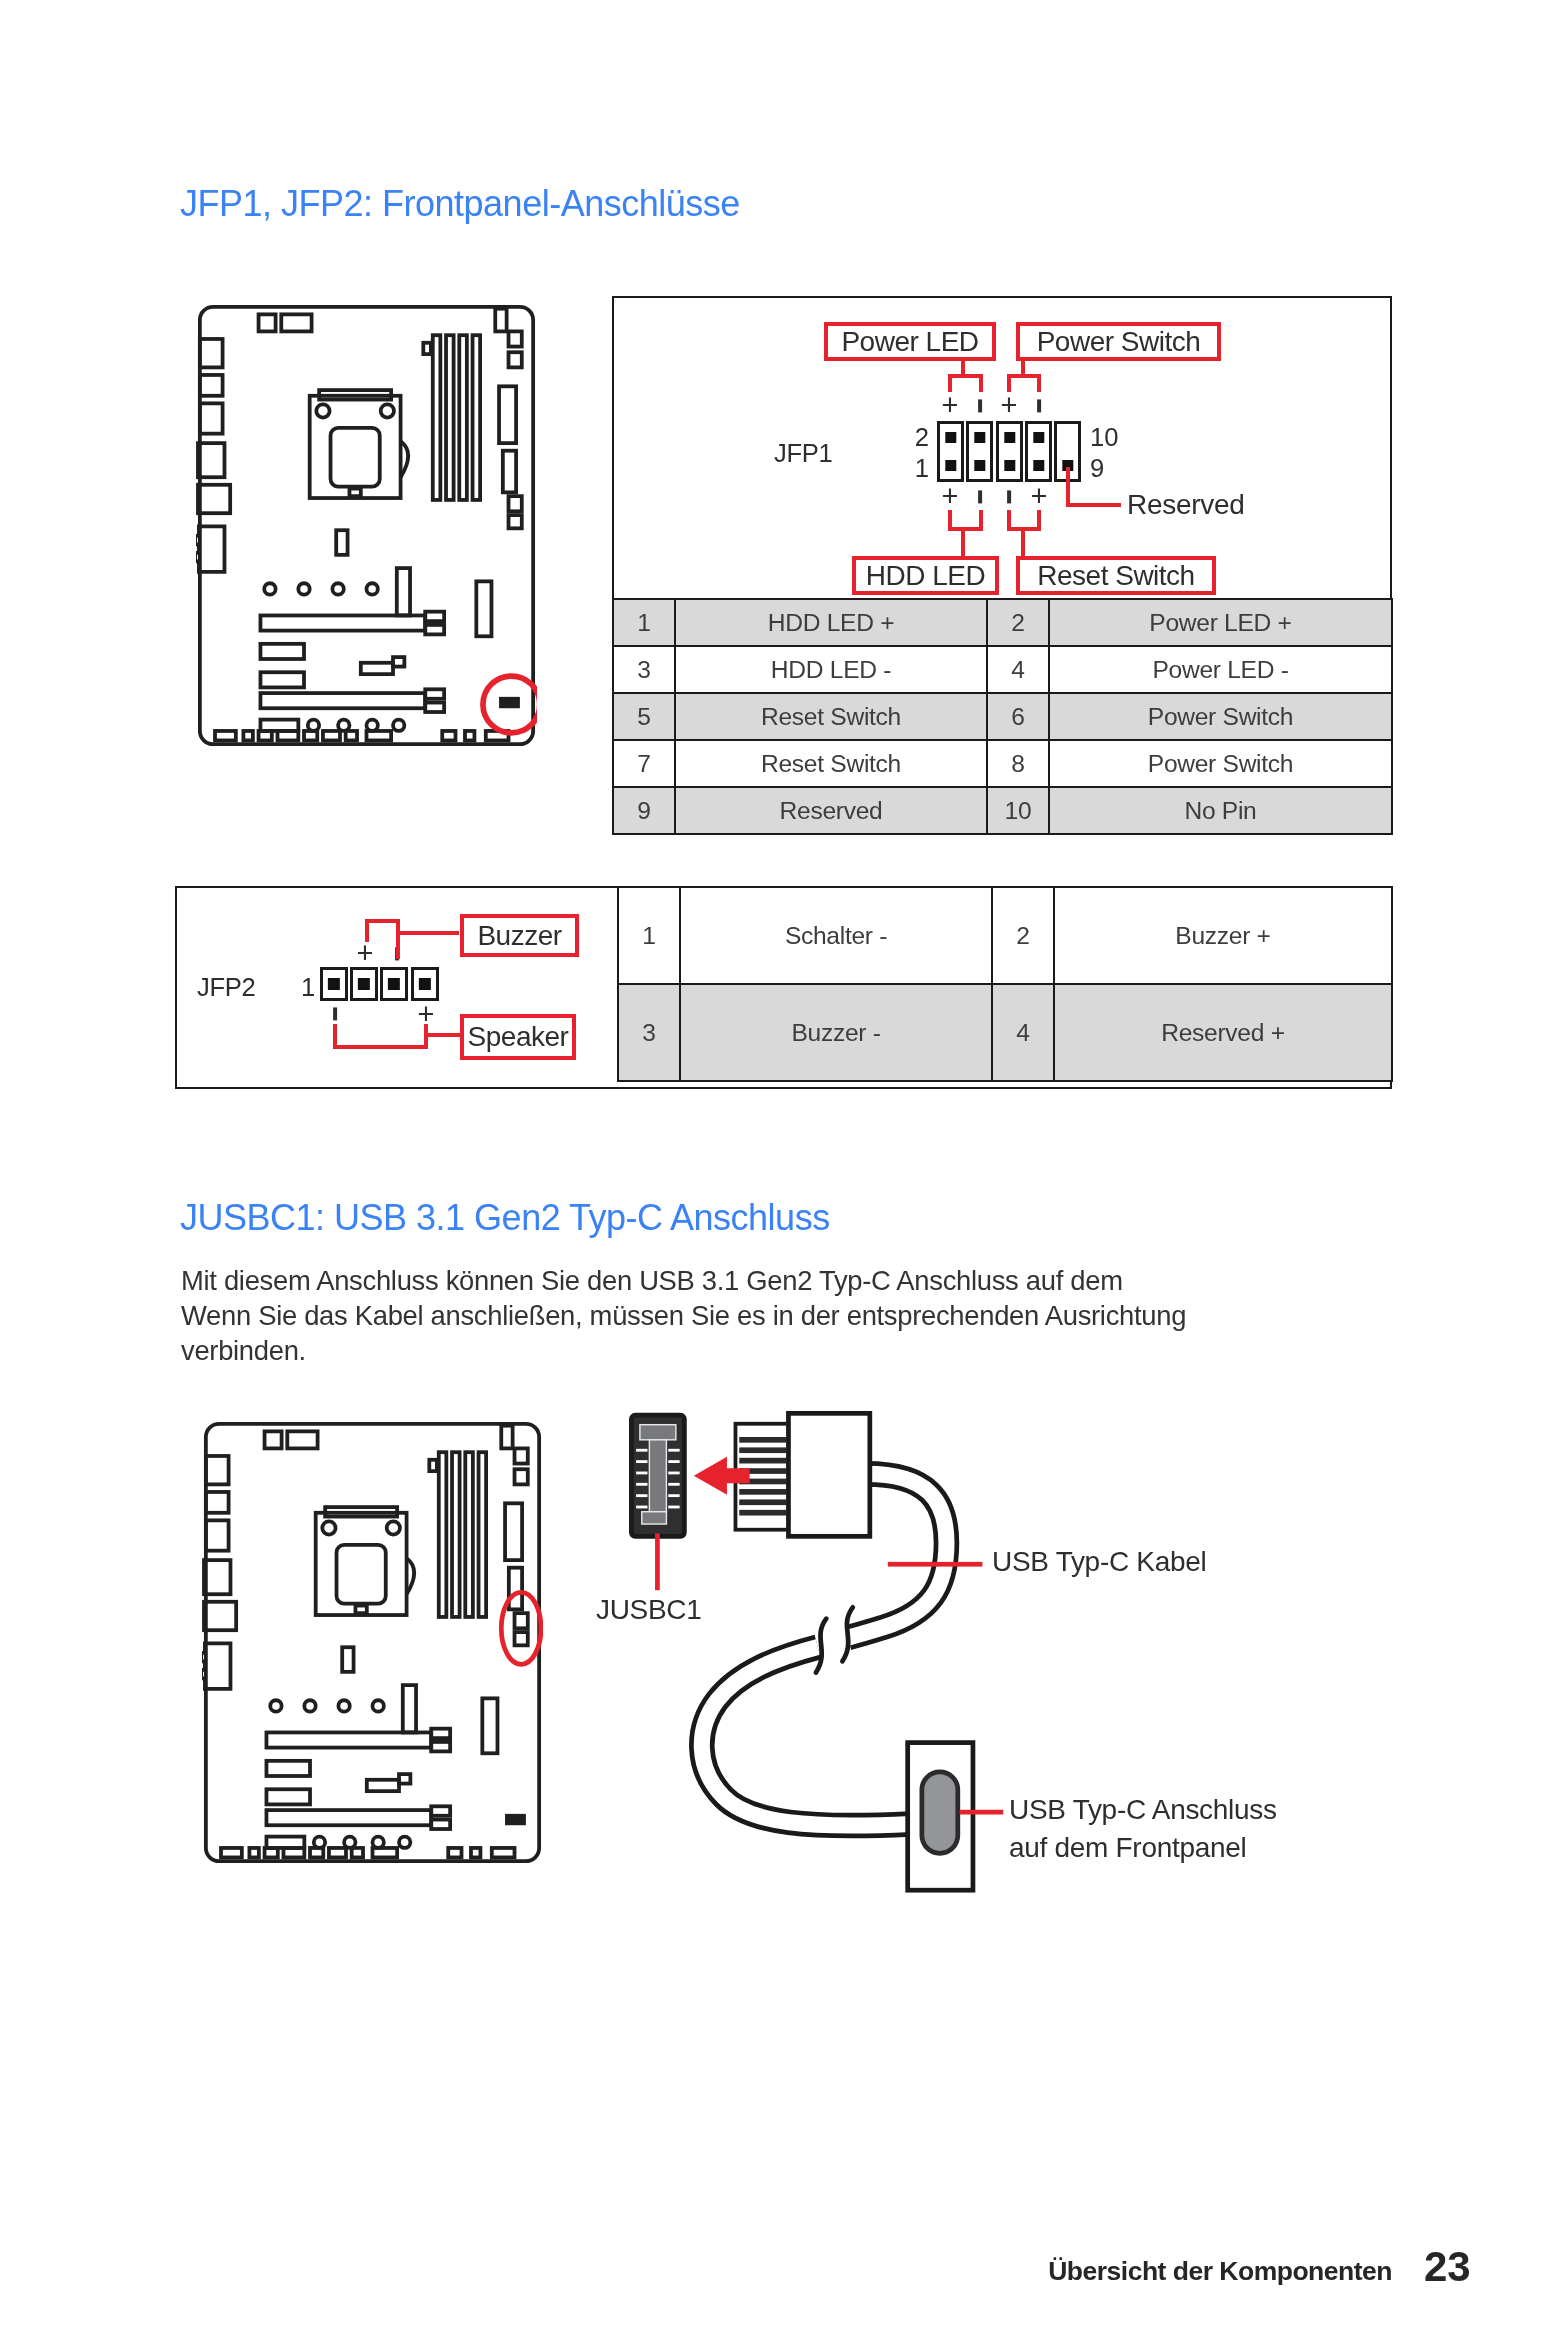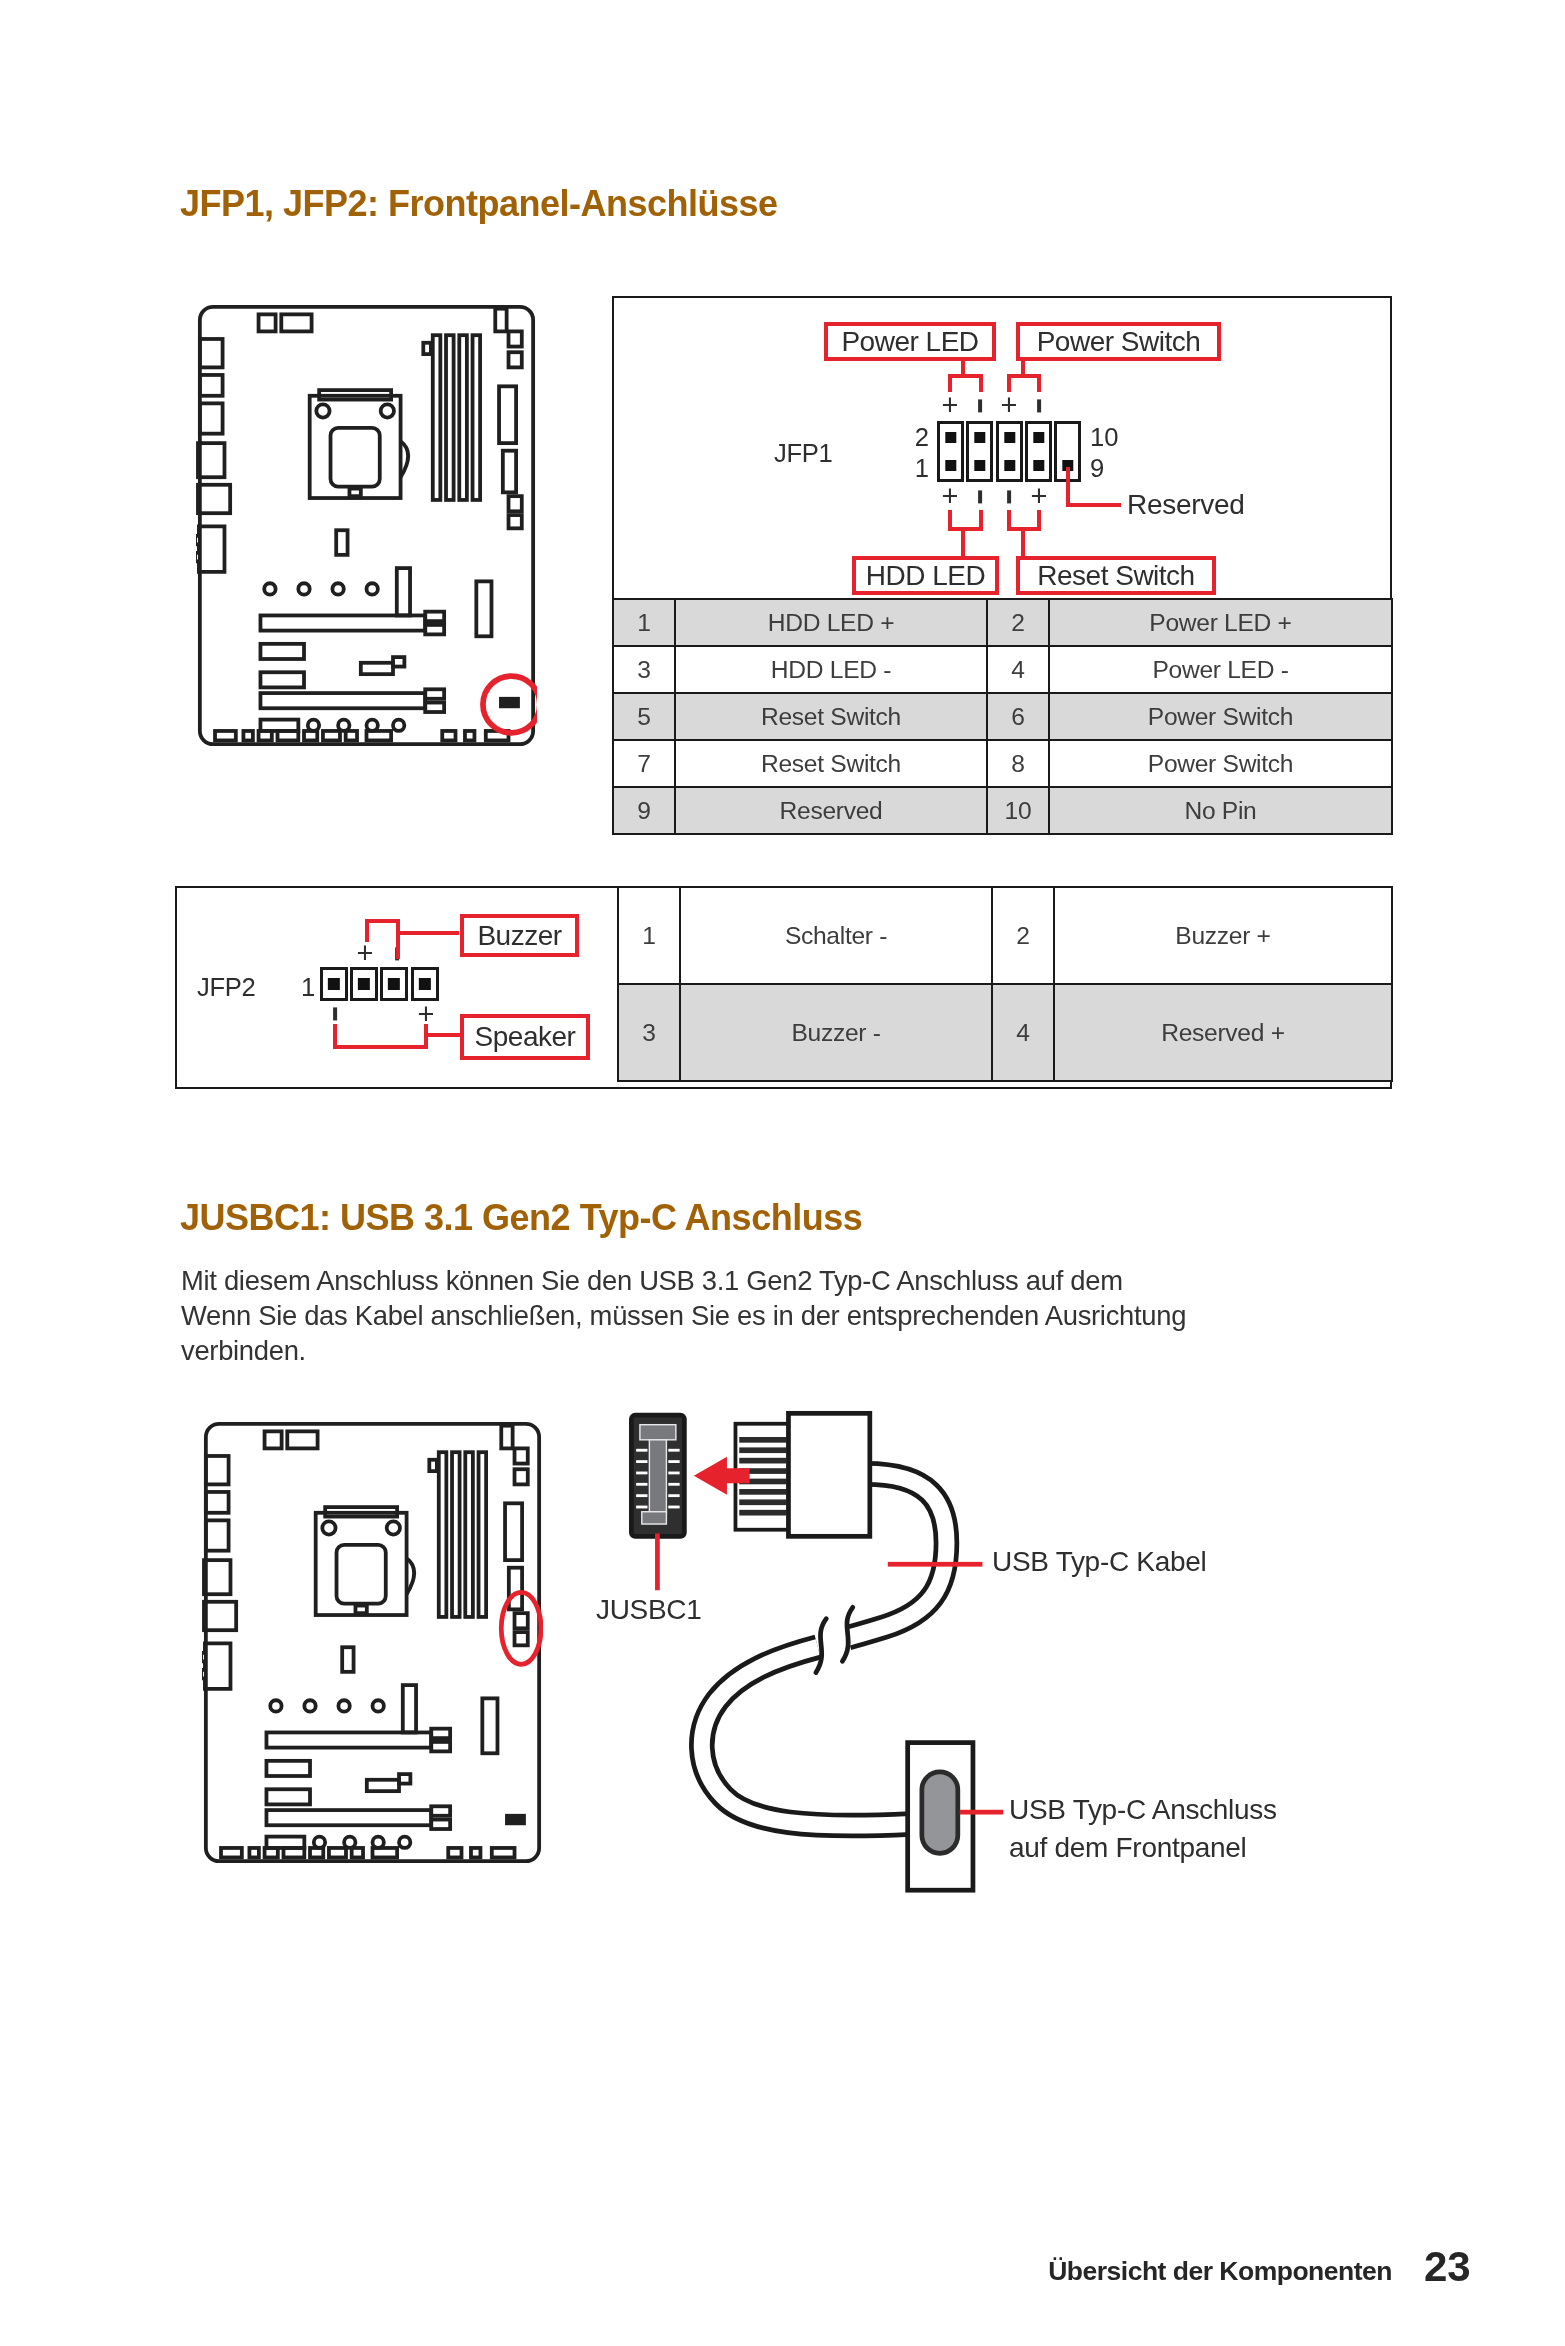--- a/index.html
+++ b/index.html
@@ -13,21 +13,21 @@
   html,body{background:#ffffff;}
   #page{
     position:relative;
     width:1565px;height:2347px;
     background:#ffffff;
     overflow:hidden;
     font-family:"Liberation Sans", sans-serif;
   }
   .abs{position:absolute;}
   .h1{
-    font-size:36px;font-weight:bold;color:#a16207;letter-spacing:-0.5px;
+    font-size:36px;font-weight:normal;color:#3b82f6;letter-spacing:-0.5px;
   }
   .body-text{
     font-size:27.4px;color:var(--body);letter-spacing:-0.3px;line-height:35px;
   }
   .figbox{
     border:2.8px solid var(--ink);background:#ffffff;
   }
   .rbox{
     position:absolute;
     border:4.7px solid var(--red);
@@ -301,21 +301,21 @@
   <div class="rline" style="left:365px;top:919px;width:34px;height:3.8px;"></div>
   <div class="rline" style="left:365px;top:919px;width:3.8px;height:23px;"></div>
   <div class="rline" style="left:396px;top:919px;width:3.8px;height:40px;"></div>
   <div class="rline" style="left:397px;top:931px;width:62px;height:3.8px;"></div>
   <div class="rbox" style="left:460px;top:914px;width:119px;height:43px;">Buzzer</div>
 
   <div class="rline" style="left:333px;top:1024px;width:3.8px;height:24.6px;"></div>
   <div class="rline" style="left:424px;top:1024px;width:3.8px;height:24.6px;"></div>
   <div class="rline" style="left:333px;top:1045px;width:95px;height:3.8px;"></div>
   <div class="rline" style="left:426px;top:1033px;width:34px;height:3.8px;"></div>
-  <div class="rbox" style="left:460px;top:1014px;width:130px;height:46px;">Speaker</div>
+  <div class="rbox" style="left:460px;top:1014px;width:116px;height:46px;">Speaker</div>
 
   <table class="pintable t2" style="left:617px;top:886px;width:775px;">
     <colgroup>
         <col style="width:62px">
         <col style="width:312px">
         <col style="width:62px">
         <col style="width:338px">
       </colgroup>
     <tbody>
         <tr class="white">

